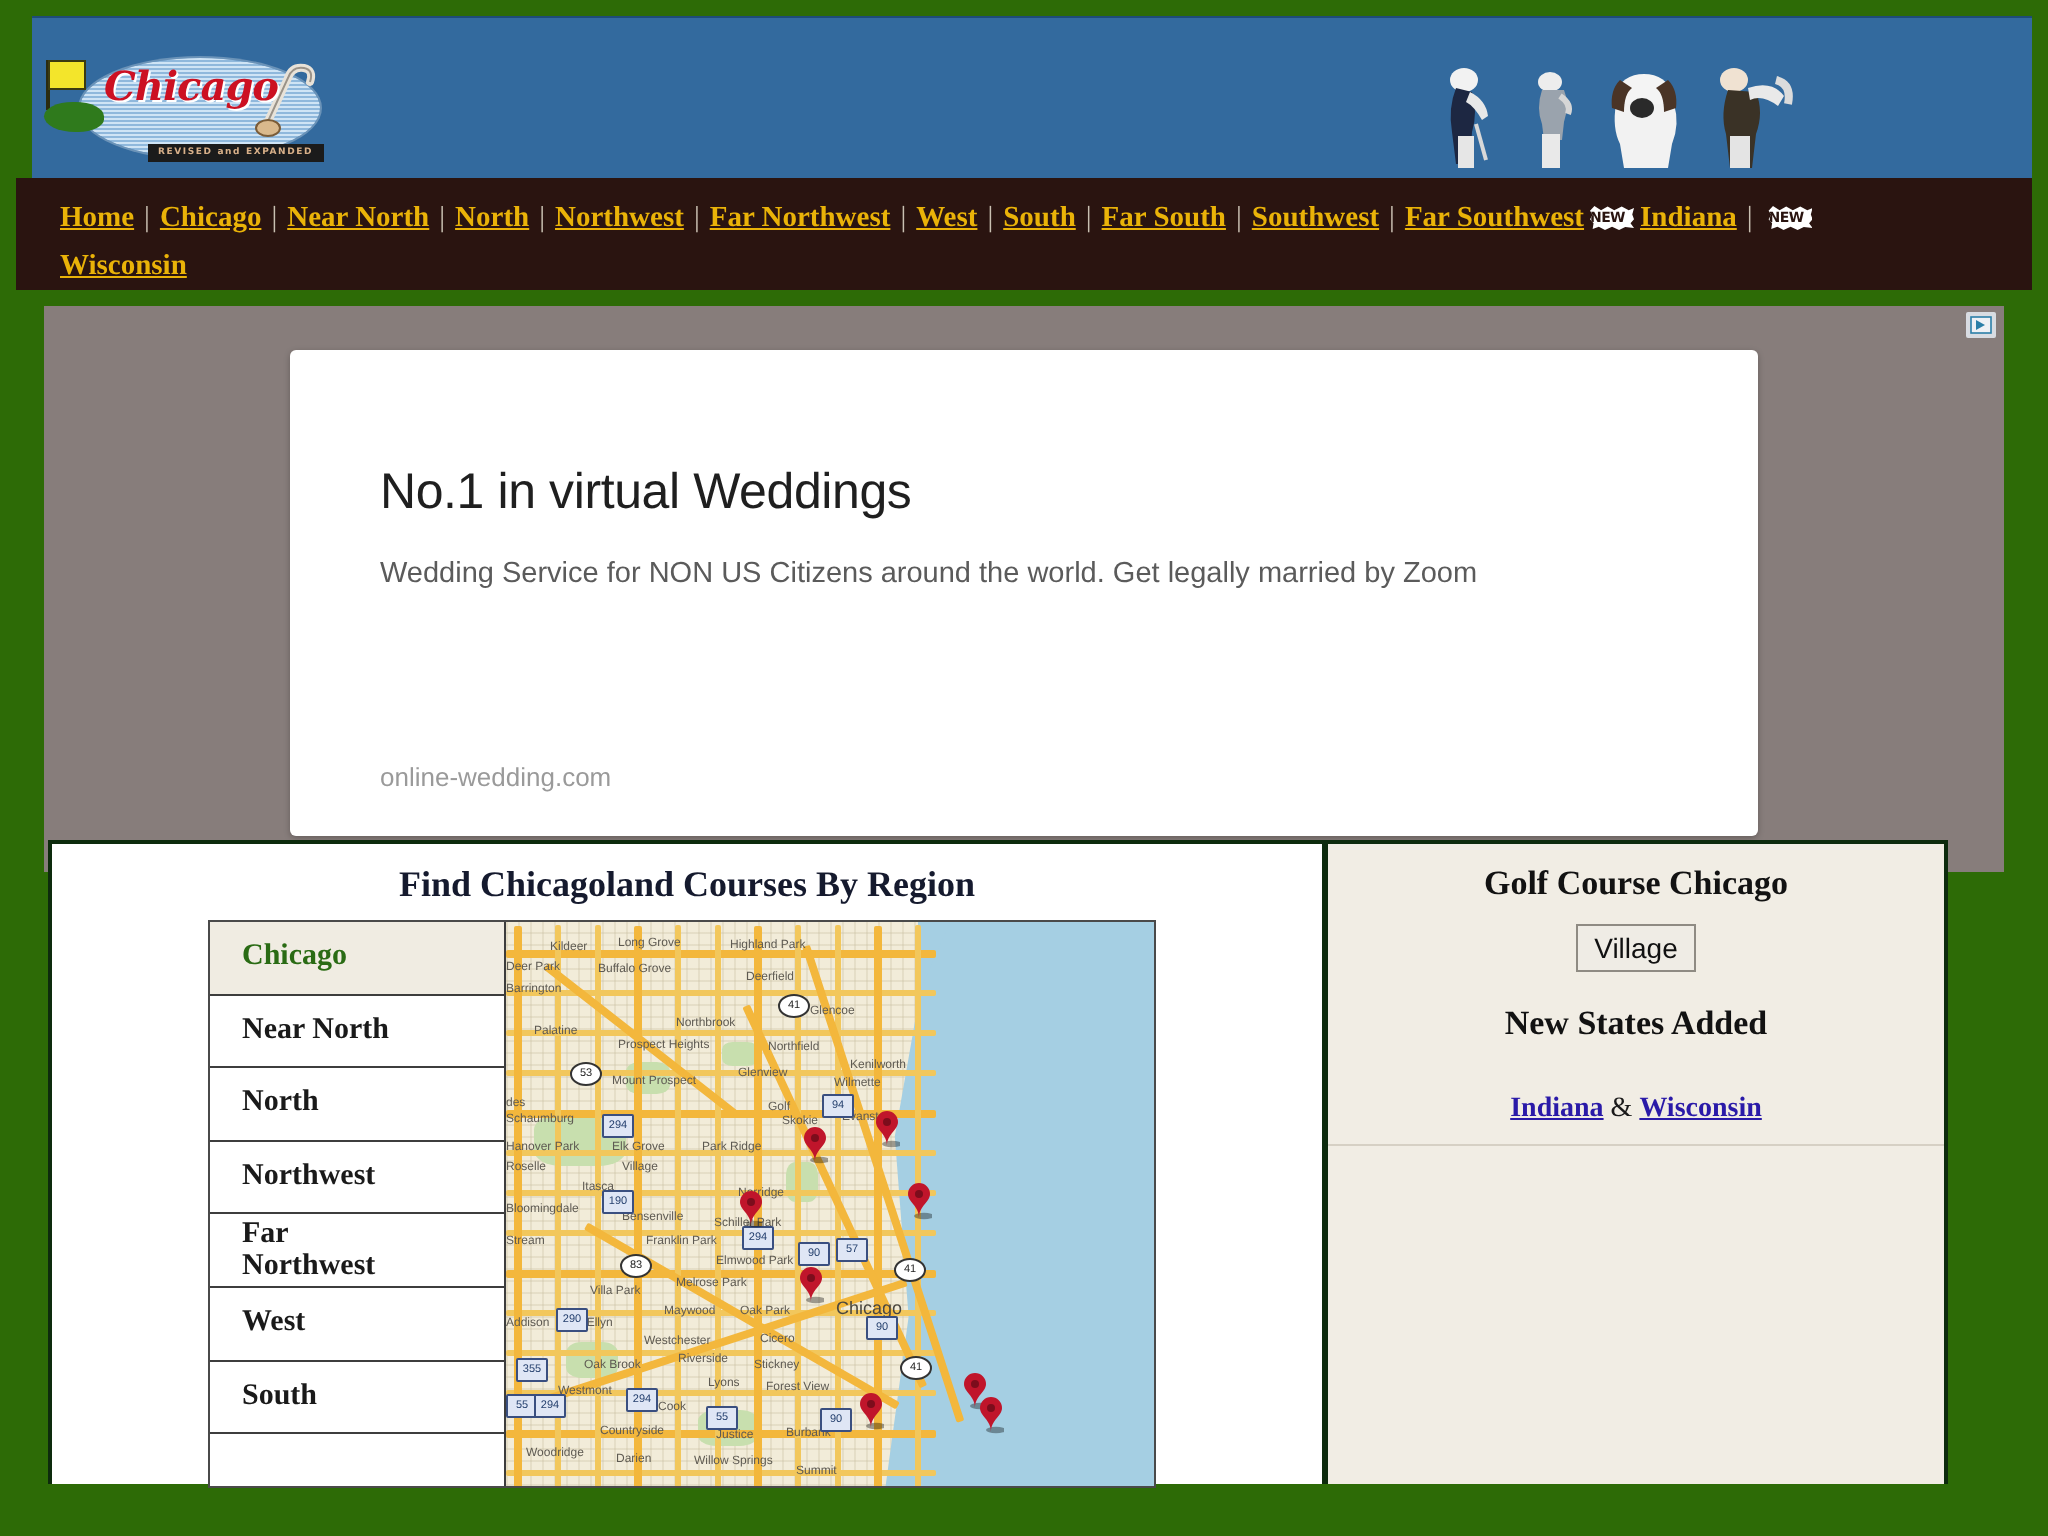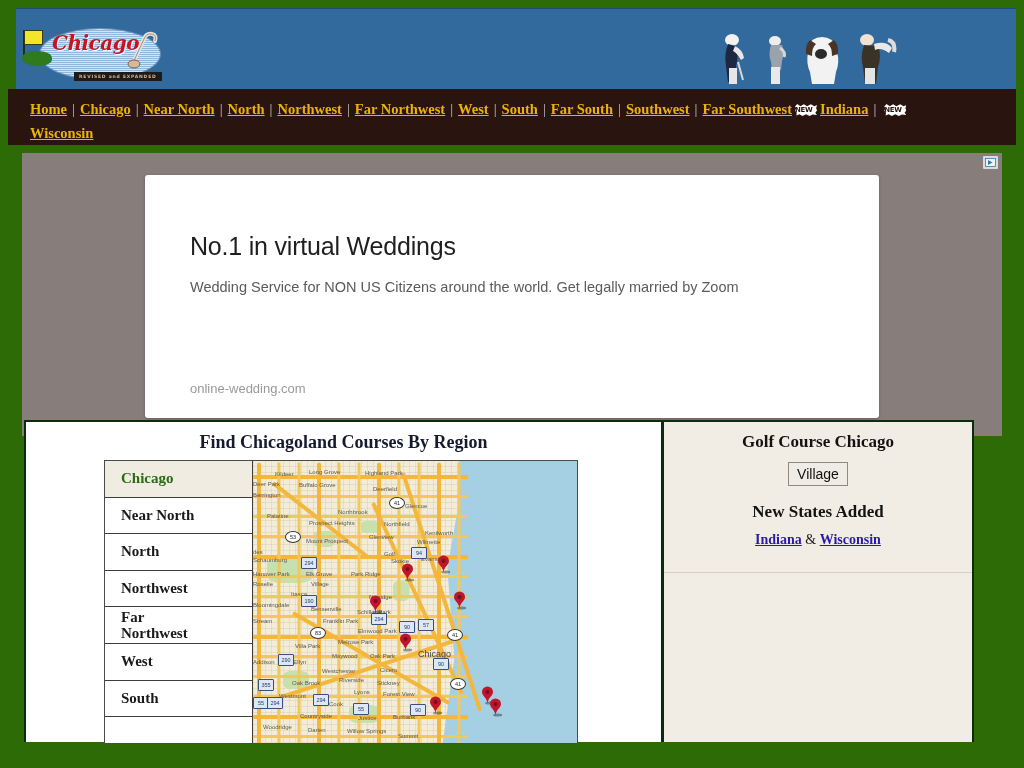--- a/index.html
+++ b/index.html
@@ -419,21 +419,21 @@
   .states-title {
     text-align: center;
     font-family: "Liberation Serif", serif;
     font-size: 17px;
     font-weight: bold;
     color: #121212;
     margin: 16px 0 0 0;
   }
   .states-links {
     text-align: center;
-    margin-top: 10px;
+    margin-top: 25px;
     font-family: "Liberation Serif", serif;
     font-size: 14px;
     color: #1a1a1a;
   }
   .states-links a {
     color: #2a1aa8;
     text-decoration: underline;
     font-weight: bold;
     cursor: pointer;
   }

